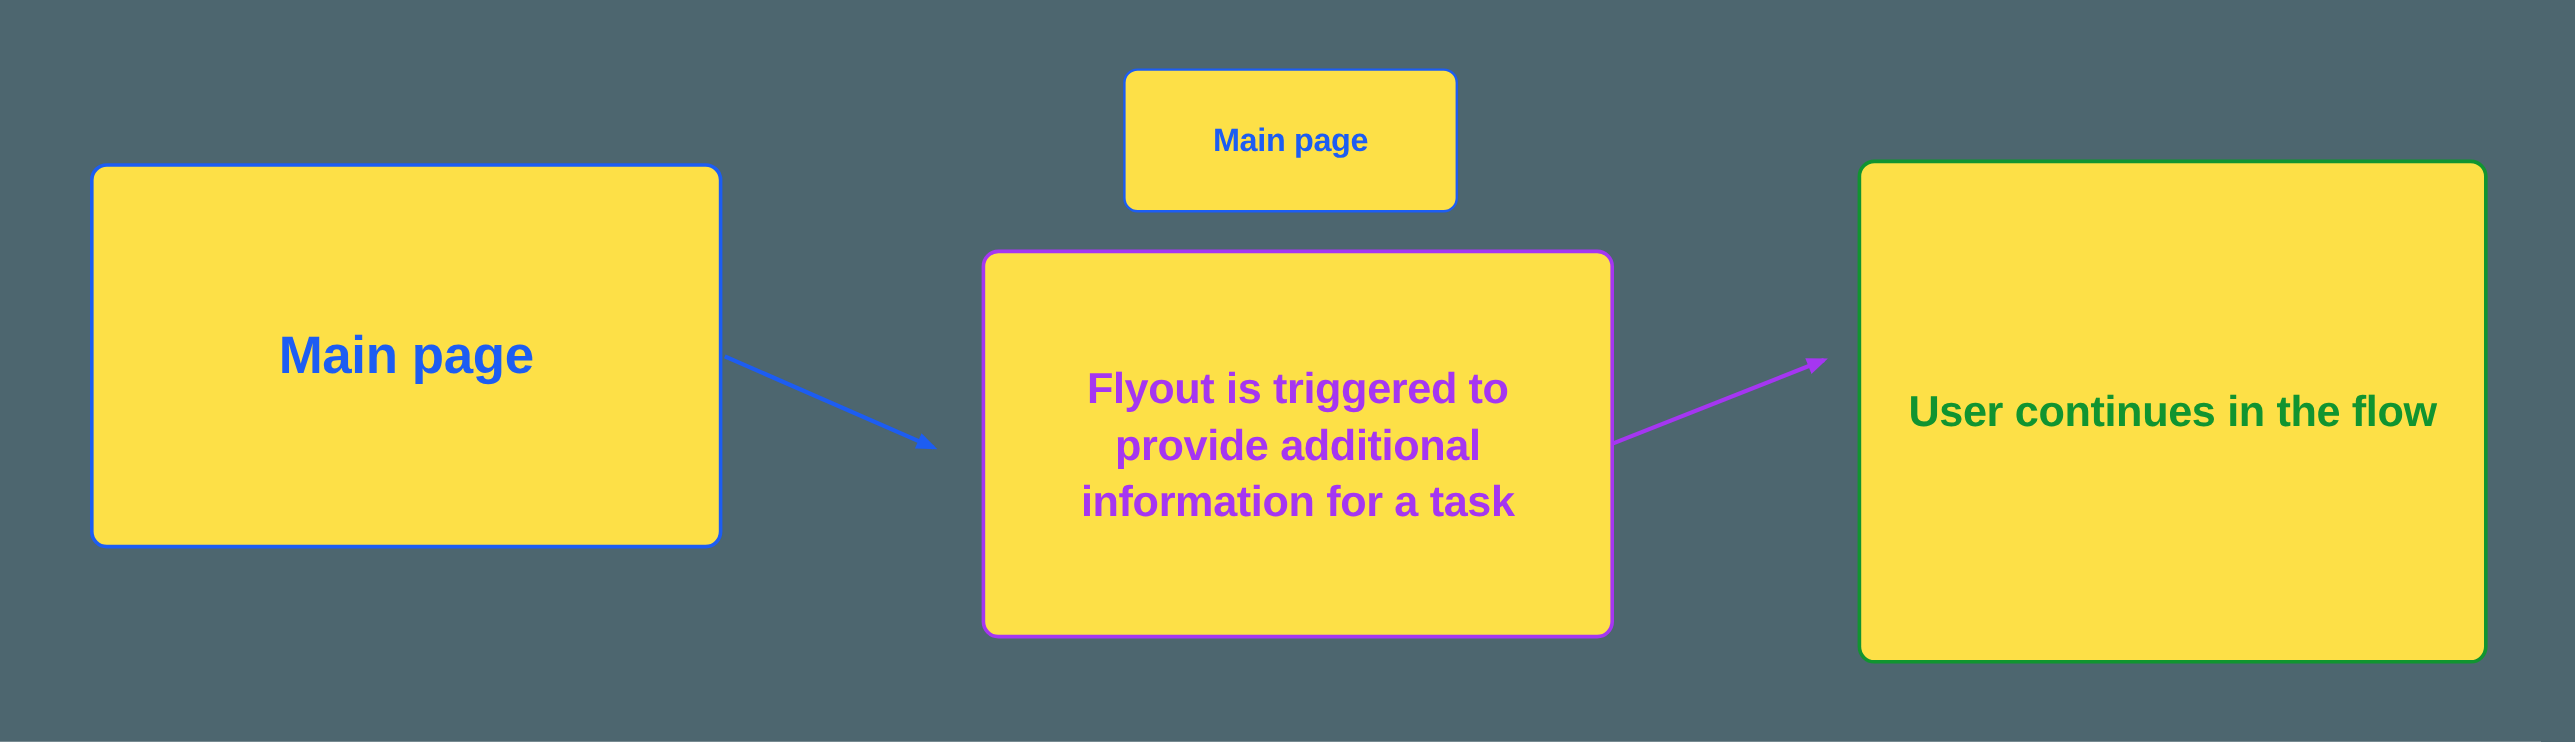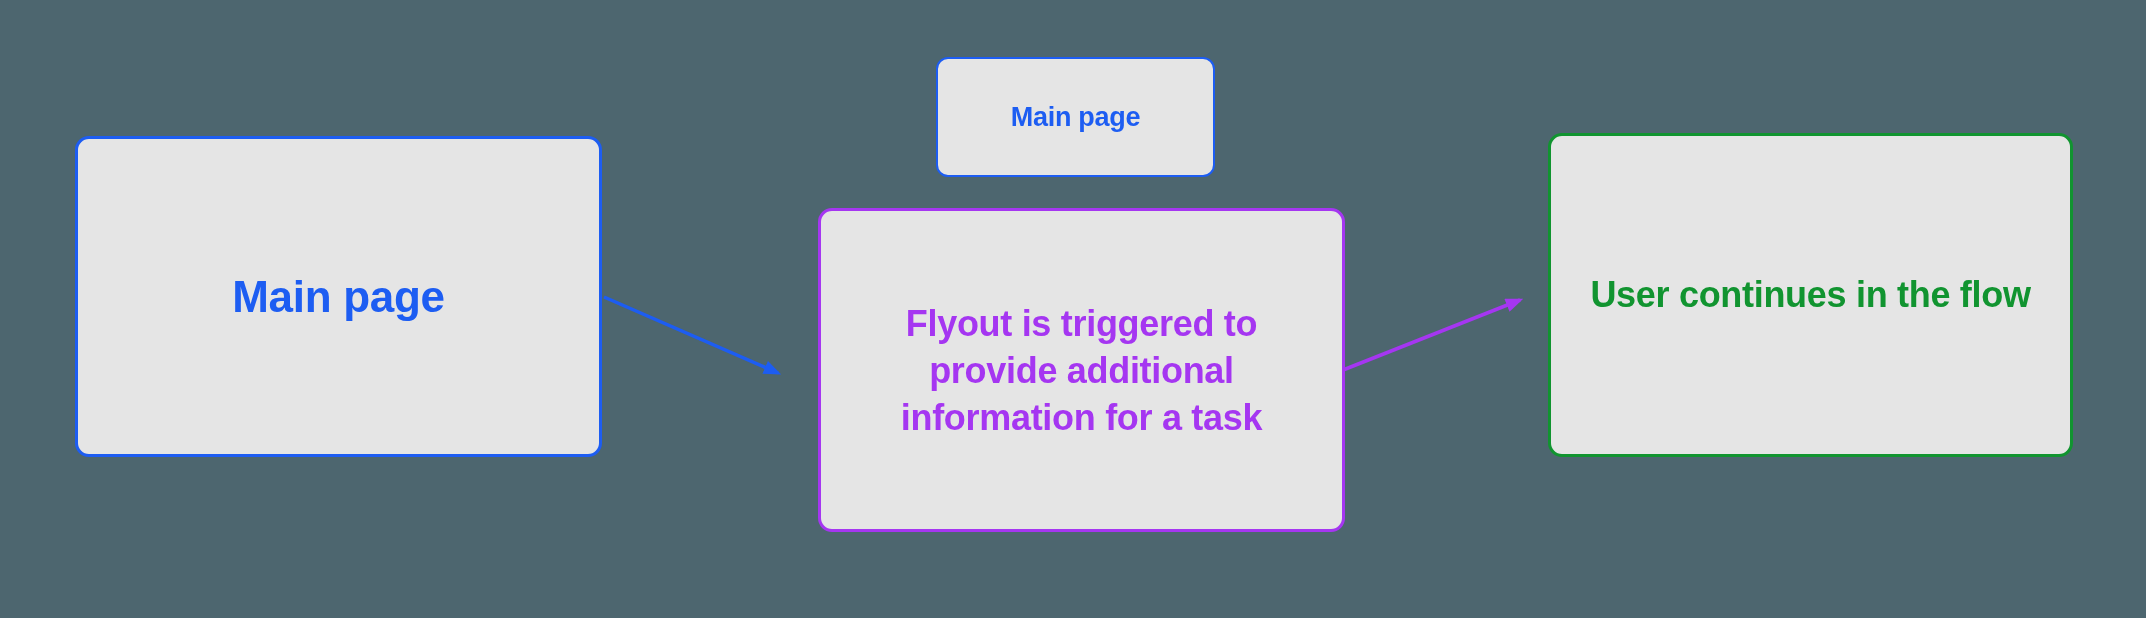--- a/index.html
+++ b/index.html
@@ -12,40 +12,40 @@
   }
   .canvas {
     position: absolute;
     top: 0; left: 0;
     width: 2146px;
     height: 618px;
   }
   .node {
     position: absolute;
     box-sizing: border-box;
-    background: #e5e5e5;
+    background: #fde047;
     border: 3px solid;
     border-radius: 14px;
     display: flex;
     align-items: center;
     justify-content: center;
     text-align: center;
   }
   .node .label {
     font-weight: 700;
     letter-spacing: -0.3px;
     white-space: pre-line;
   }
   .node-main-left   { left: 75px;   top: 136px; width: 527px; height: 321px; }
   .node-main-left .label { font-size: 44px; }
   .node-main-small  { left: 936px;  top: 57px;  width: 279px; height: 120px; border-width: 2.5px; border-radius: 12px; }
   .node-main-small .label { font-size: 27px; }
   .node-flyout      { left: 818px;  top: 208px; width: 527px; height: 324px; }
   .node-flyout .label { font-size: 36px; line-height: 47px; max-width: 420px; }
-  .node-continue    { left: 1548px; top: 133px; width: 525px; height: 324px; }
+  .node-continue    { left: 1548px; top: 133px; width: 525px; height: 420px; }
   .node-continue .label { font-size: 36px; }
   .edges-layer {
     position: absolute;
     top: 0; left: 0;
     pointer-events: none;
   }
   .edge { stroke-width: 3.5px; fill: none; }
 </style>
 </head>
 <body>

